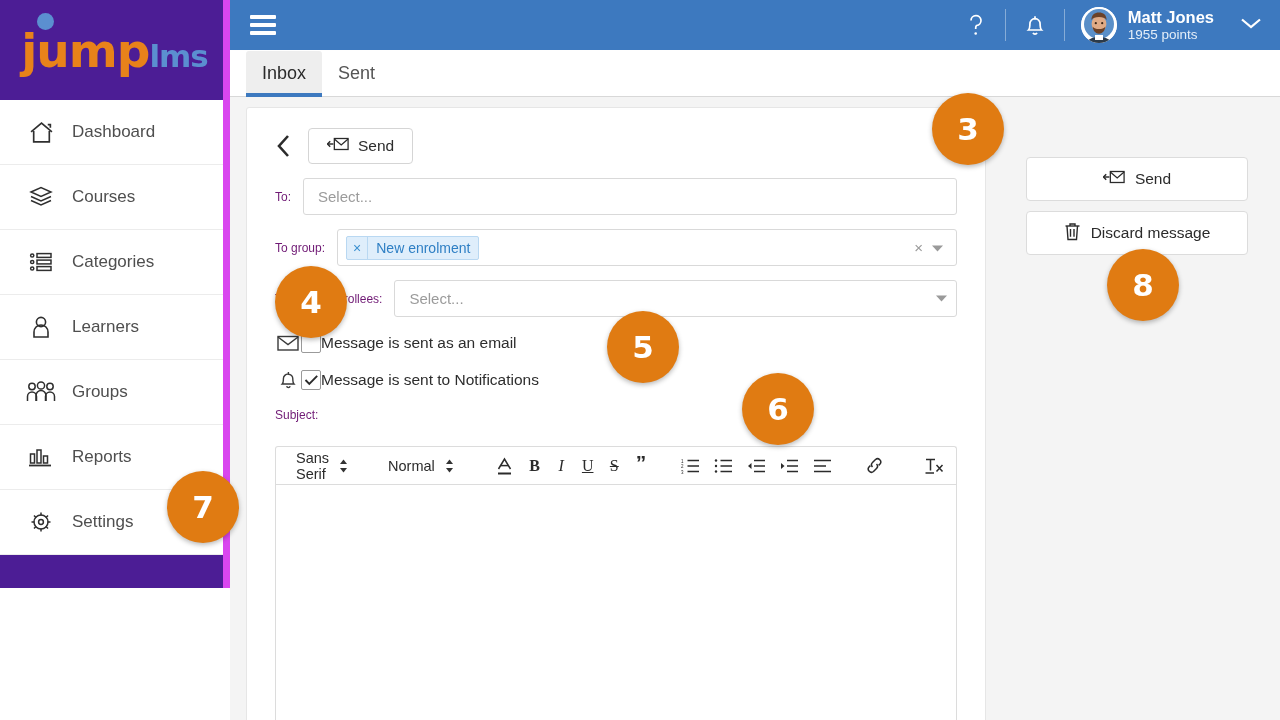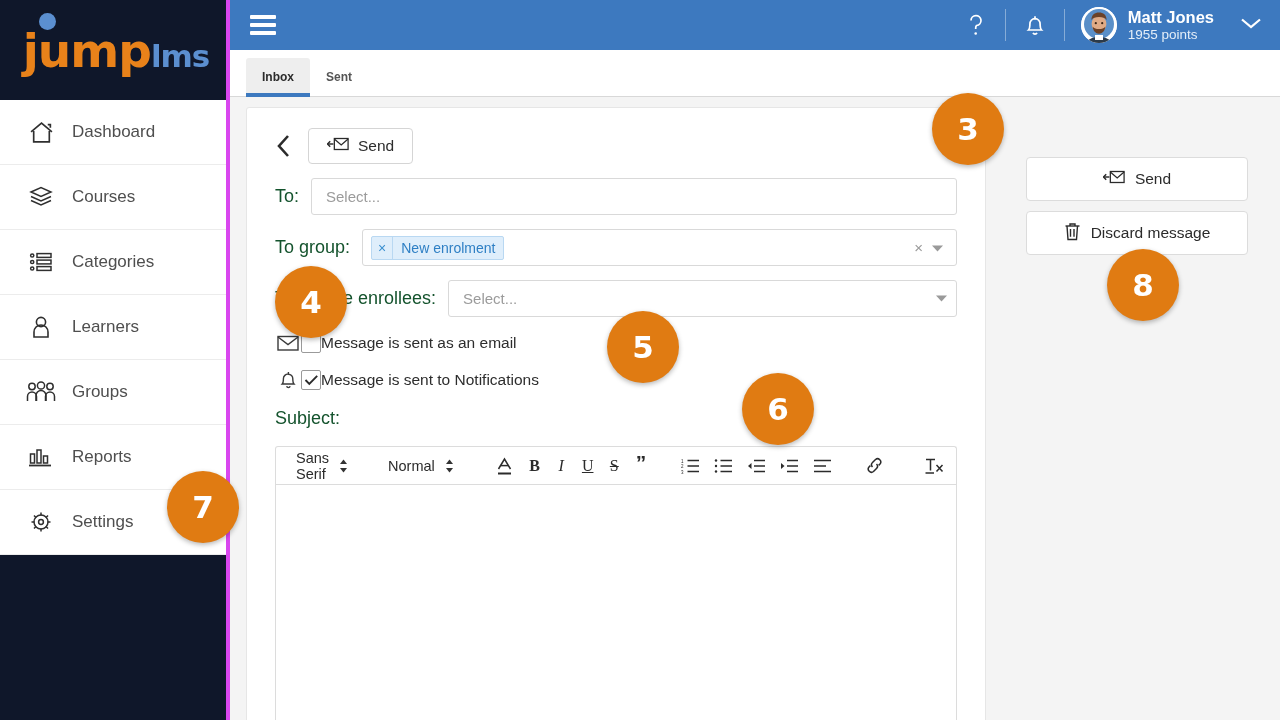--- a/index.html
+++ b/index.html
@@ -8,23 +8,23 @@
     width: 1280px; height: 720px;
     overflow: hidden;
     font-family: "Liberation Sans", sans-serif;
     background: #ffffff;
   }
   #app { position: relative; width: 1280px; height: 720px; }
 
   
   #sidebar {
     position: absolute; left: 0; top: 0;
-    width: 230px; height: 720px;
-    background: #0f172a;
-    border-right: 4px solid #d946ef;
+    width: 230px; height: 588px;
+    background: #4c1d95;
+    border-right: 7px solid #d946ef;
   }
   #logo-area {
     height: 100px;
     display: flex; align-items: center; justify-content: center;
     padding-left: 6px;
   }
   .logo-wrap { position: relative; display: inline-block; }
   .logo-text {
     font-size: 47px; font-weight: bold; letter-spacing: -1px;
     line-height: 1;
@@ -81,22 +81,22 @@
 
   
   #tabs {
     position: absolute; left: 230px; top: 50px;
     width: 1050px; height: 47px;
     background: #ffffff;
     border-bottom: 1px solid #d8d8d8;
     display: flex; align-items: flex-end; padding-left: 16px;
   }
   .tab {
-    padding: 9px 16px 12px 16px; font-size: 12px; color: #555;
-    cursor: pointer; position: relative; background: transparent; font-weight: bold;
+    padding: 9px 16px 12px 16px; font-size: 18px; color: #555;
+    cursor: pointer; position: relative; background: transparent;
   }
   .tab.active {
     color: #2b2b2b; background: #eeeeee;
     padding-top: 12px; border-radius: 3px 3px 0 0;
   }
   .tab.active::after {
     content: ""; position: absolute; left: 0; right: 0; bottom: -1px;
     height: 4px; background: #3d79bf;
   }
 
@@ -118,21 +118,21 @@
   .card-head { display: flex; align-items: center; padding: 20px 0 0 28px; }
   .back-arrow { color: #2b2b2b; cursor: pointer; margin-right: 16px; display: flex; }
   .send-btn-top {
     display: inline-flex; align-items: center; gap: 9px;
     height: 36px; padding: 0 18px;
     border: 1px solid #d5d5d5; border-radius: 4px;
     background: #fff; color: #2c2c2c; font-size: 15.5px; cursor: pointer;
   }
 
   .form-row { display: flex; align-items: center; padding: 0 28px; margin-top: 14px; }
-  .form-label { font-size: 18px; color: #14532d; white-space: nowrap; }
+  .form-label { font-size: 12px; color: #701a75; white-space: nowrap; }
   .sel-field {
     flex: 1; height: 37px;
     border: 1px solid #d9d9d9; border-radius: 3px;
     background: #fff; display: flex; align-items: center;
     padding: 0 8px; margin-left: 12px;
     font-size: 15px; color: #333; cursor: text;
     position: relative;
   }
   .placeholder { color: #9b9b9b; font-size: 15px; padding-left: 6px; }
   .sel-arrow { margin-left: auto; color: #9a9a9a; font-size: 11px; padding-left: 6px; }

